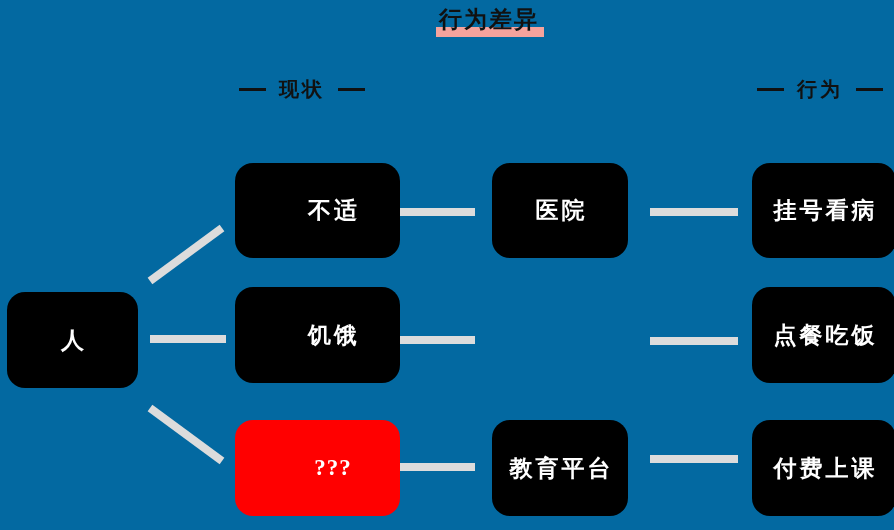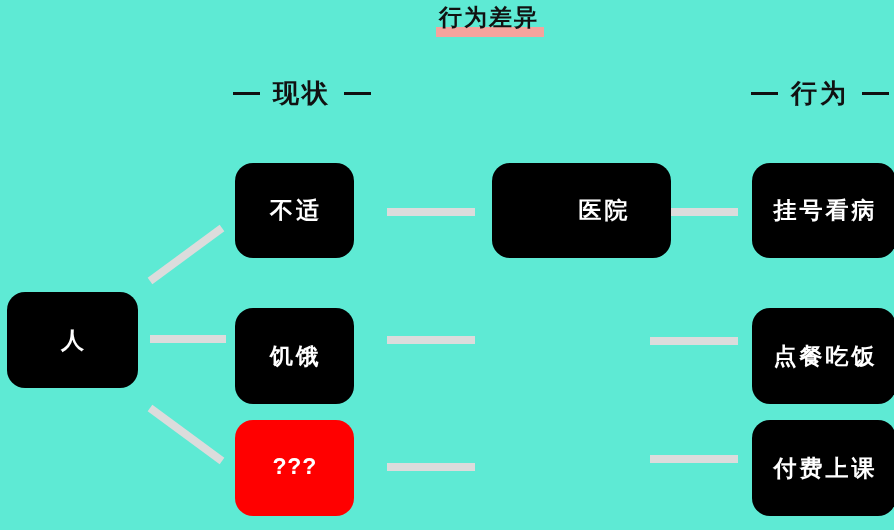--- a/index.html
+++ b/index.html
@@ -1,22 +1,22 @@
 <!DOCTYPE html>
 <html style="--node-bg: #000000; --node-text: #ffffff; --alert-bg: #ff0000; --connector: #dcdcdc; --title-highlight: #f5a39d; --header-text: #111111;"><head>
 <meta charset="utf-8">
 <style>
   html, body { margin: 0; padding: 0; }
   .canvas {
     position: relative;
     width: 894px;
     height: 530px;
-    background: #5eead4;
+    background: #0369a1;
     overflow: hidden;
-    font-family: Liberation Mono, monospace;
+    font-family: Liberation Serif, serif;
     color: #111;
   }
   .connectors { position: absolute; left: 0; top: 0; width: 894px; height: 530px; }
   .connectors line { stroke: var(--connector, #dcdcdc); stroke-width: 8; stroke-linecap: butt; }
 
   .title-wrap {
     position: absolute;
     left: 380px; top: 6px; width: 220px;
     display: flex; justify-content: center;
   }
@@ -30,21 +30,21 @@
   }
 
   .col-header {
     position: absolute;
     top: 76px;
     width: 220px;
     display: flex;
     align-items: center;
     justify-content: center;
     gap: 13px;
-    font-size: 26px;
+    font-size: 20px;
     font-weight: bold;
     letter-spacing: 3px;
     color: var(--header-text, #111);
     white-space: nowrap;
   }
   .col-header .dash { width: 27px; height: 3px; background: var(--header-text, #111); flex: 0 0 auto; }
   .h1 { left: 192px; }
   .h2 { left: 450px; }
   .h3 { left: 710px; }
 
@@ -58,25 +58,25 @@
     justify-content: center;
     font-size: 23px;
     font-weight: bold;
     letter-spacing: 3px;
     text-indent: 3px; 
   }
   .node--alert { background: var(--alert-bg, #ff0000); letter-spacing: 1px; text-indent: 1px; }
 
   
   .n-person { left: 7px;  top: 292px; width: 131px; height: 96px; }
-  .c1 { left: 235px; width: 119px; }
-  .c2 { left: 492px; width: 136px; padding-left: 43px; }
+  .c1 { left: 235px; width: 135px; padding-left: 30px; }
+  .c2 { left: 492px; width: 136px; }
   .c3 { left: 752px; width: 144px; }
   .r1 { top: 163px; height: 95px; }
-  .r2 { top: 308px; height: 96px; }
+  .r2 { top: 287px; height: 96px; }
   .r3 { top: 420px; height: 96px; }
 </style>
 </head>
 <body>
 
 <div class="canvas">
 
   <svg class="connectors" viewBox="0 0 894 530" xmlns="http://www.w3.org/2000/svg">
     <line x1="150" y1="281" x2="222" y2="228"></line>
     <line x1="150" y1="339" x2="226" y2="339"></line>
@@ -114,20 +114,23 @@
   <div class="node c1 r2">
     <span>饥饿</span>
   </div>
   <div class="node node--alert c1 r3">
     <span>???</span>
   </div>
 
   <div class="node c2 r1">
     <span>医院</span>
   </div>
+  <div class="node c2 r3">
+    <span>教育平台</span>
+  </div>
 
   <div class="node c3 r1">
     <span>挂号看病</span>
   </div>
   <div class="node c3 r2">
     <span>点餐吃饭</span>
   </div>
   <div class="node c3 r3">
     <span>付费上课</span>
   </div>

